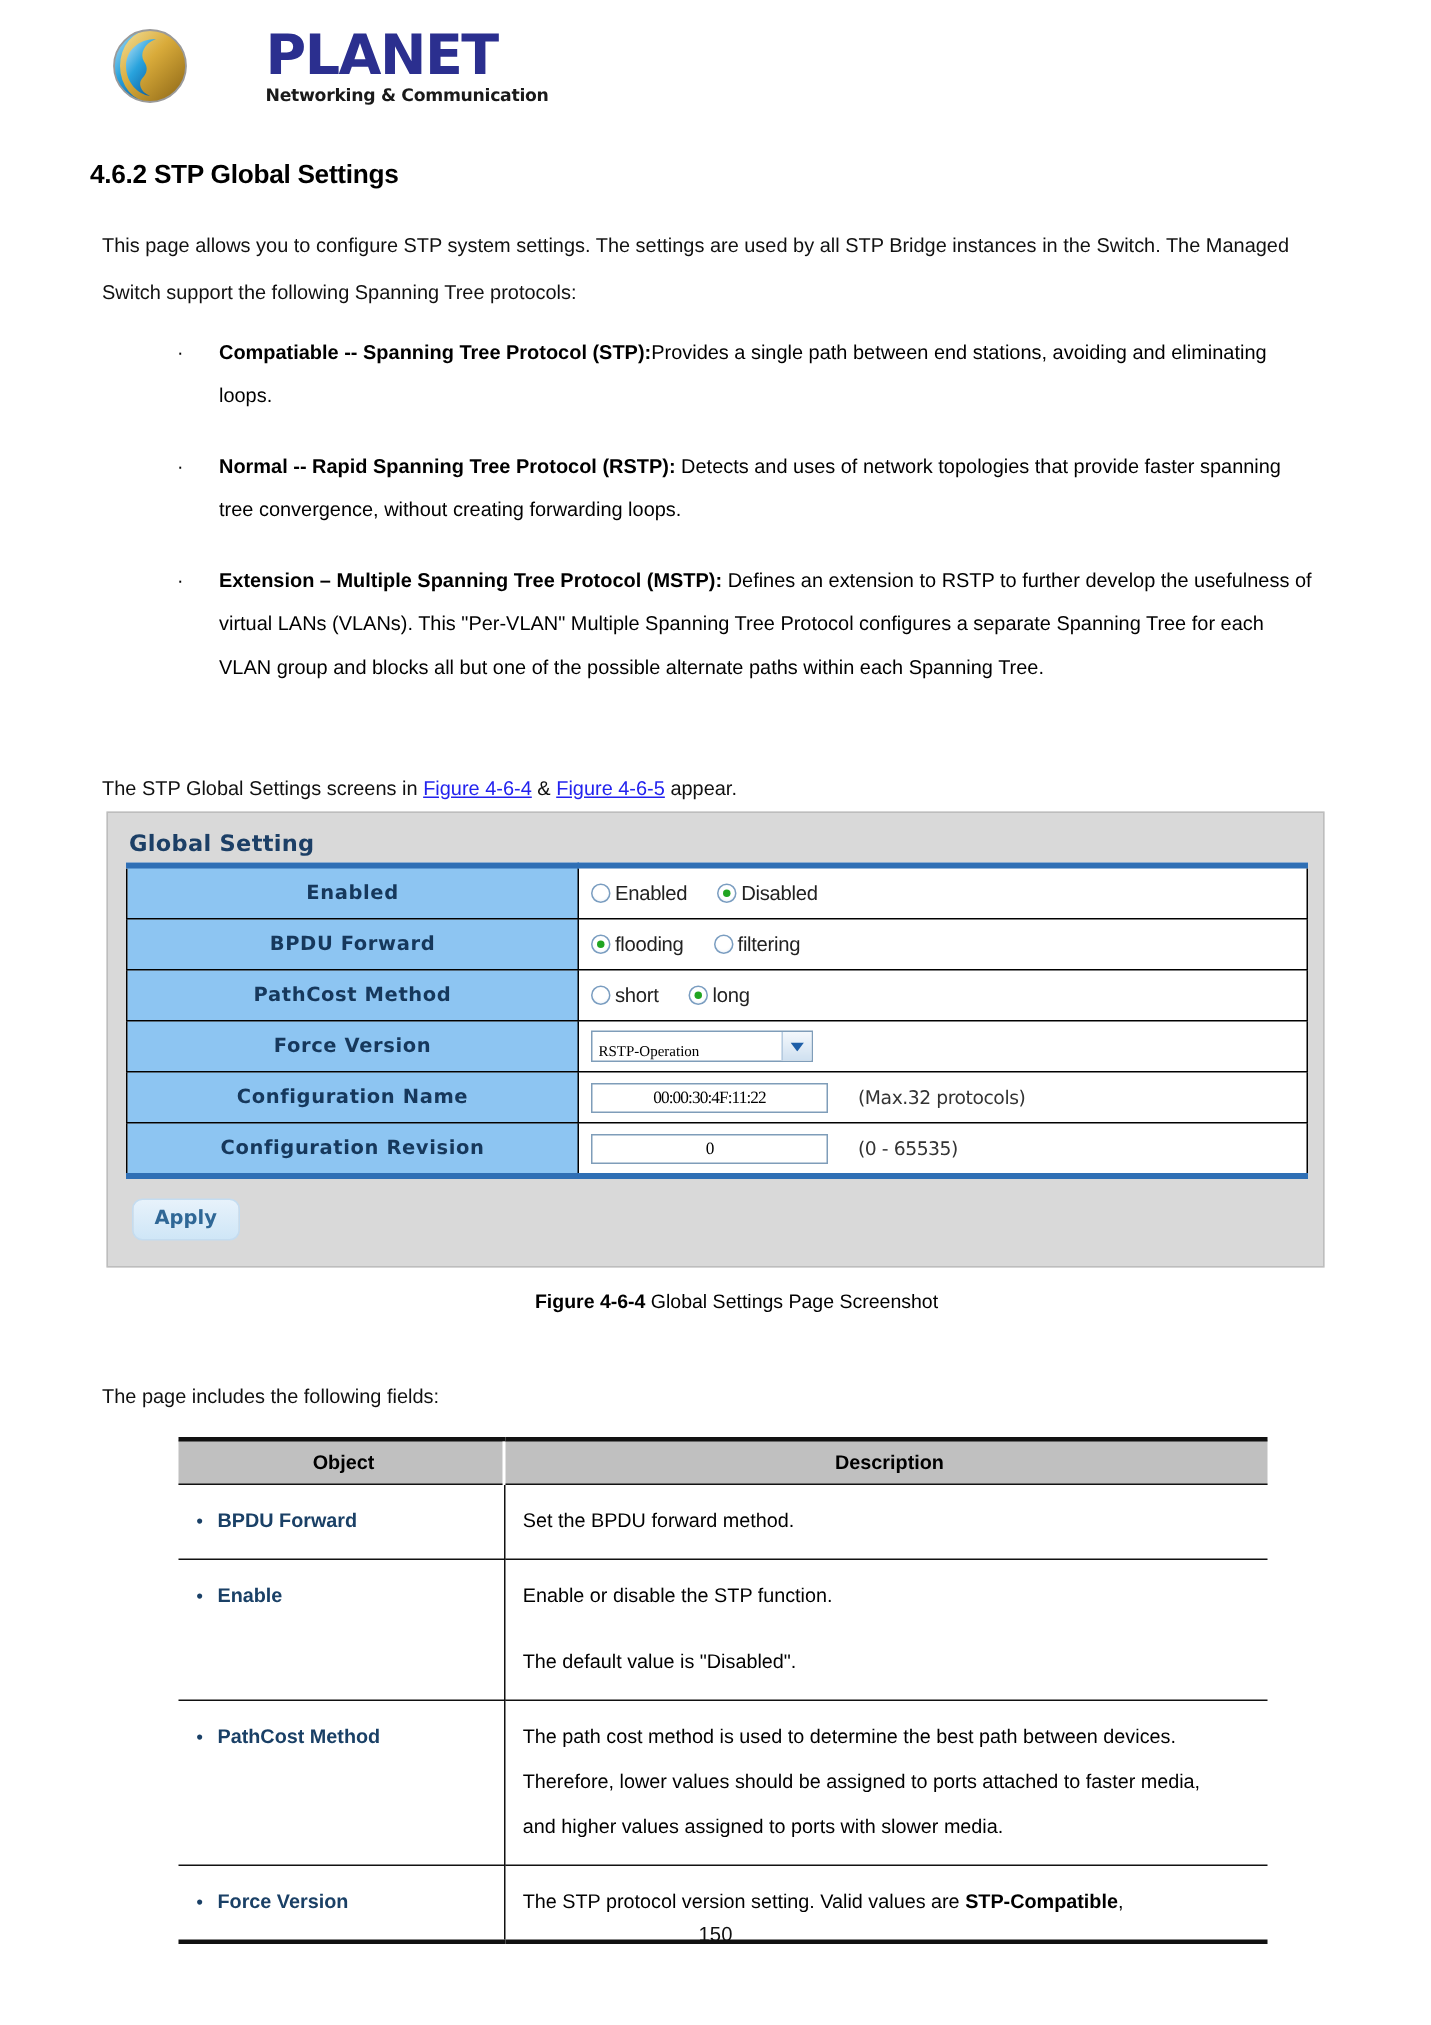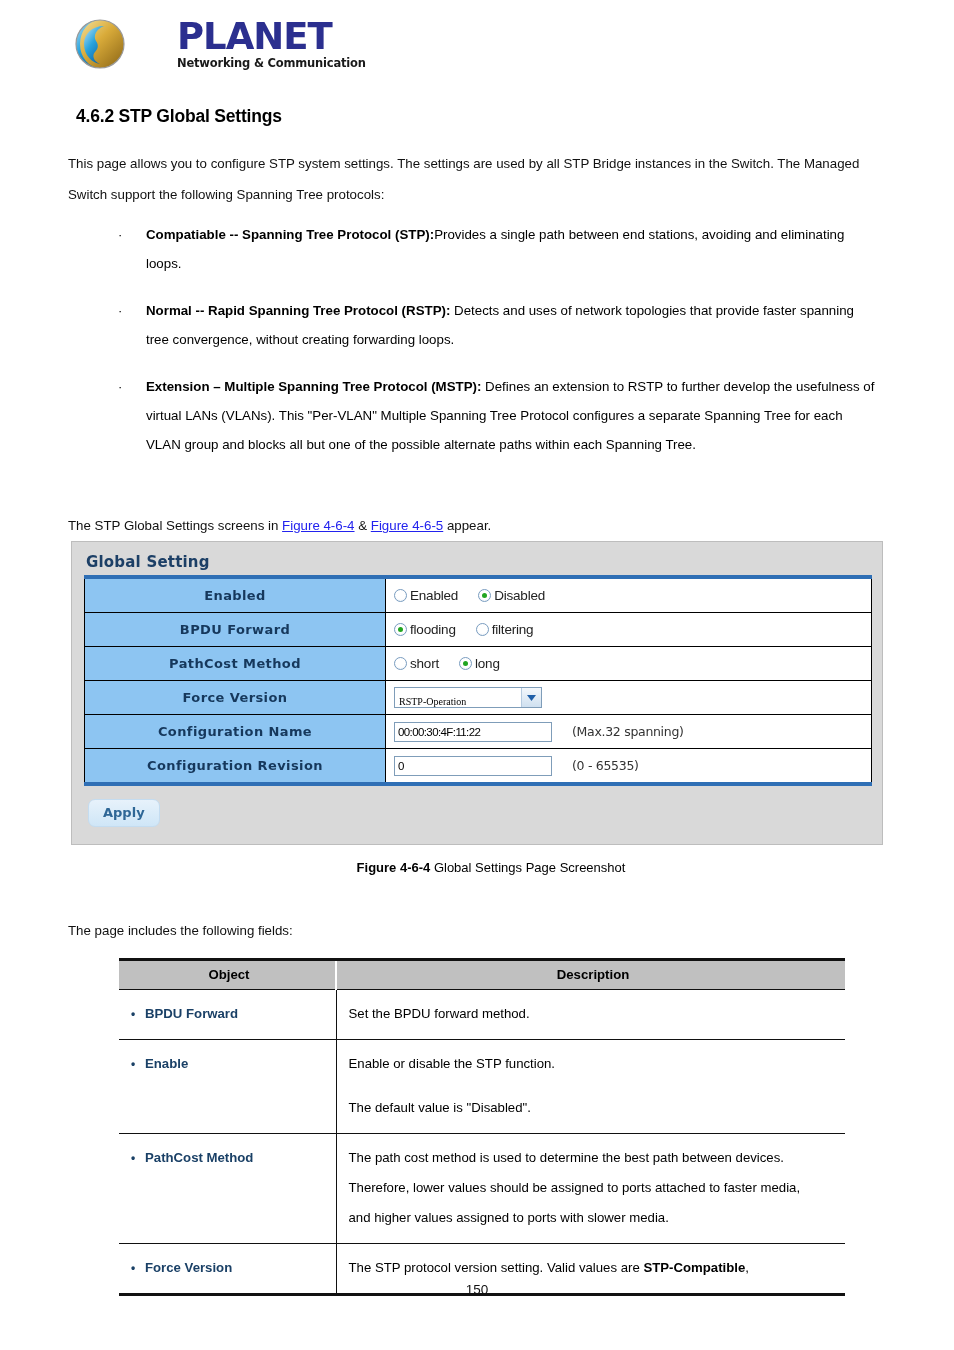--- a/index.html
+++ b/index.html
@@ -58,21 +58,21 @@
     font-size: 11.5px;
     color: #1a1a1a;
     display: block;
     margin-top: 3px;
     letter-spacing: -0.2px;
   }
 
   
   .section-heading {
     position: absolute;
-    left: 76px;
+    left: 60px;
     top: 106px;
     font-size: 17.5px;
     font-weight: bold;
     letter-spacing: -0.2px;
   }
   .para {
     position: absolute;
     font-size: 13.3px;
     line-height: 31px;
     color: #111;
@@ -228,28 +228,29 @@
   }
   .select-arrow svg { display: block; }
 
   
   .text-input {
     width: 158px;
     height: 20px;
     border: 1px solid #7f9db9;
     background: #ffffff;
     box-sizing: border-box;
-    font-family: Liberation Sans, sans-serif;
+    font-family: Liberation Serif, serif;
     font-size: 11.5px;
     color: #000;
     padding: 0 3px;
     line-height: 18px;
     letter-spacing: -0.6px;
     white-space: nowrap;
     overflow: hidden;
+    text-align: center;
   }
   .hint {
     font-family: "DejaVu Sans", sans-serif;
     font-size: 12.5px;
     color: #333;
     margin-left: 14px;
     letter-spacing: -0.3px;
   }
 
   .apply-wrap {
@@ -464,21 +465,21 @@
               </span>
             </div>
           </td>
         </tr>
 
         <tr>
           <td class="label">Configuration Name</td>
           <td class="field">
             <div class="field-row">
               <div class="text-input">00:00:30:4F:11:22</div>
-              <span class="hint">(Max.32 spanning)</span>
+              <span class="hint">(Max.32 protocols)</span>
             </div>
           </td>
         </tr>
 
         <tr>
           <td class="label">Configuration Revision</td>
           <td class="field">
             <div class="field-row">
               <div class="text-input">0</div>
               <span class="hint">(0 - 65535)</span>

